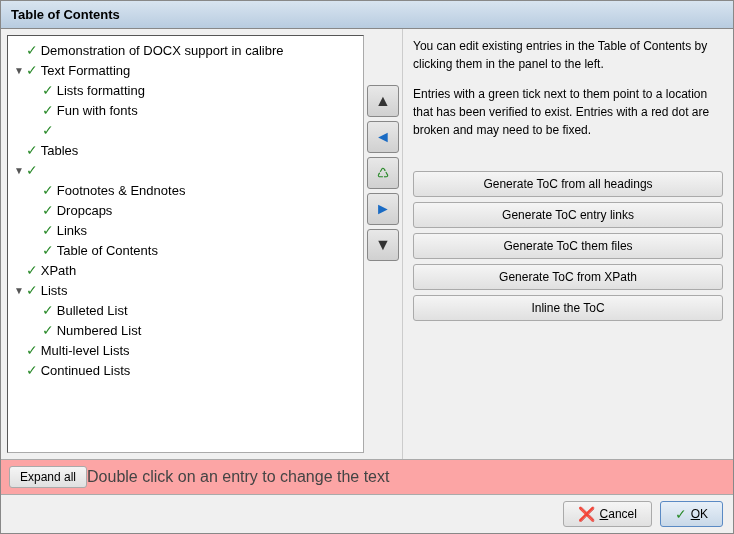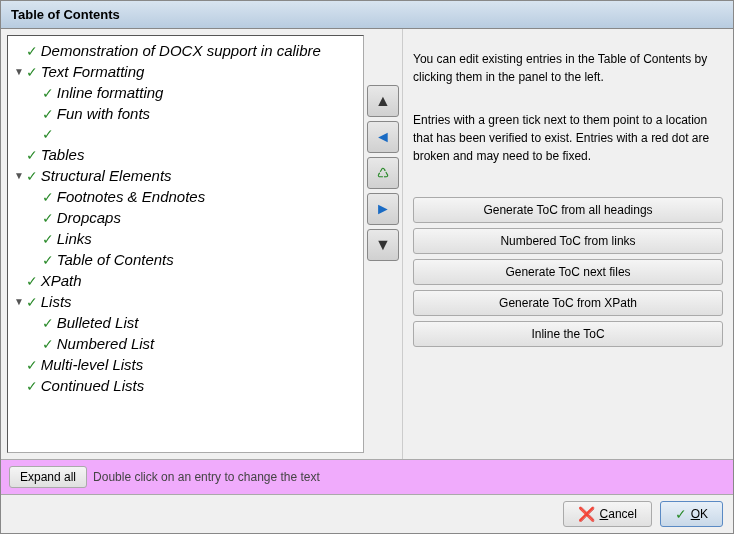--- a/index.html
+++ b/index.html
@@ -67,21 +67,21 @@
       color: #555;
       cursor: pointer;
       flex-shrink: 0;
     }
     .check-icon {
       color: #2a8a2a;
       font-size: 14px;
       margin-right: 3px;
       flex-shrink: 0;
     }
-    .item-label { font-size: 15px; font-style: italic; }
+    .item-label { font-size: 13px; }
 
     
     .center-buttons {
       display: flex;
       flex-direction: column;
       align-items: center;
       justify-content: flex-start;
       padding: 6px 3px;
       gap: 4px;
       margin-top: 50px;
@@ -109,21 +109,20 @@
       width: 330px;
       display: flex;
       flex-direction: column;
       padding: 8px 10px;
     }
     .info-text {
       font-size: 12px;
       color: #000;
       line-height: 1.5;
       margin-bottom: 12px;
-      margin-top: 13px;
     }
     .action-btn {
       width: 100%;
       padding: 5px 8px;
       margin-bottom: 5px;
       background: linear-gradient(to bottom, #f5f5f5, #e0e0e0);
       border: 1px solid #aaa;
       border-radius: 3px;
       cursor: pointer;
       font-size: 12px;
@@ -131,33 +130,32 @@
       color: #000;
     }
     .btn-spacer { height: 10px; }
 
     
     .bottom-bar {
       border-top: 1px solid #aaa;
       padding: 6px 8px;
       display: flex;
       align-items: center;
-      gap: 6px;
-      background: #f0abfc;
+      background: #fca5a5;
     }
     .bottom-btn {
       padding: 3px 10px;
       background: linear-gradient(to bottom, #f5f5f5, #e0e0e0);
       border: 1px solid #aaa;
       border-radius: 3px;
       cursor: pointer;
       font-size: 12px;
     }
     .hint-text {
-      font-size: 12px;
+      font-size: 16px;
       color: #444;
     }
     .dialog-footer {
       border-top: 1px solid #aaa;
       padding: 6px 10px;
       display: flex;
       justify-content: flex-end;
       align-items: center;
       gap: 8px;
       background: #f0f0f0;
@@ -205,40 +203,39 @@
             <span class="item-label">Demonstration of DOCX support in calibre</span>
           </div>
           <div class="tree-item" style="padding-left: 0px;">
             <span class="expand-btn">▼</span>
             <span class="check-icon">✓</span>
             <span class="item-label">Text Formatting</span>
           </div>
           <div class="tree-item" style="padding-left: 16px;">
             <span style="width:14px;display:inline-block;flex-shrink:0;"></span>
             <span class="check-icon">✓</span>
-            <span class="item-label">Inline formatting</span>
+            <span class="item-label">Lists formatting</span>
           </div>
           <div class="tree-item" style="padding-left: 16px;">
             <span style="width:14px;display:inline-block;flex-shrink:0;"></span>
             <span class="check-icon">✓</span>
             <span class="item-label">Fun with fonts</span>
           </div>
           <div class="tree-item" style="padding-left: 16px;">
             <span style="width:14px;display:inline-block;flex-shrink:0;"></span>
             <span class="check-icon">✓</span>
           </div>
           <div class="tree-item" style="padding-left: 0px;">
             <span style="width:14px;display:inline-block;flex-shrink:0;"></span>
             <span class="check-icon">✓</span>
             <span class="item-label">Tables</span>
           </div>
           <div class="tree-item" style="padding-left: 0px;">
             <span class="expand-btn">▼</span>
             <span class="check-icon">✓</span>
-            <span class="item-label">Structural Elements</span>
           </div>
           <div class="tree-item" style="padding-left: 16px;">
             <span style="width:14px;display:inline-block;flex-shrink:0;"></span>
             <span class="check-icon">✓</span>
             <span class="item-label">Footnotes &amp; Endnotes</span>
           </div>
           <div class="tree-item" style="padding-left: 16px;">
             <span style="width:14px;display:inline-block;flex-shrink:0;"></span>
             <span class="check-icon">✓</span>
             <span class="item-label">Dropcaps</span>
@@ -292,22 +289,22 @@
         <button class="arrow-btn arrow-down">▼</button>
       </div>
     </div>
 
     <div class="right-panel">
       <p class="info-text">You can edit existing entries in the Table of Contents by clicking them in the panel to the left.</p>
       <p class="info-text">Entries with a green tick next to them point to a location that has been verified to exist. Entries with a red dot are broken and may need to be fixed.</p>
       <div class="btn-spacer"></div>
       <div class="btn-spacer"></div>
       <button class="action-btn">Generate ToC from all headings</button>
-      <button class="action-btn">Numbered ToC from links</button>
-      <button class="action-btn">Generate ToC next files</button>
+      <button class="action-btn">Generate ToC entry links</button>
+      <button class="action-btn">Generate ToC them files</button>
       <button class="action-btn">Generate ToC from XPath</button>
       <button class="action-btn">Inline the ToC</button>
     </div>
   </div>
 
   <div class="bottom-bar">
     <button class="bottom-btn">Expand all</button>
     <span class="hint-text">Double click on an entry to change the text</span>
   </div>
 

